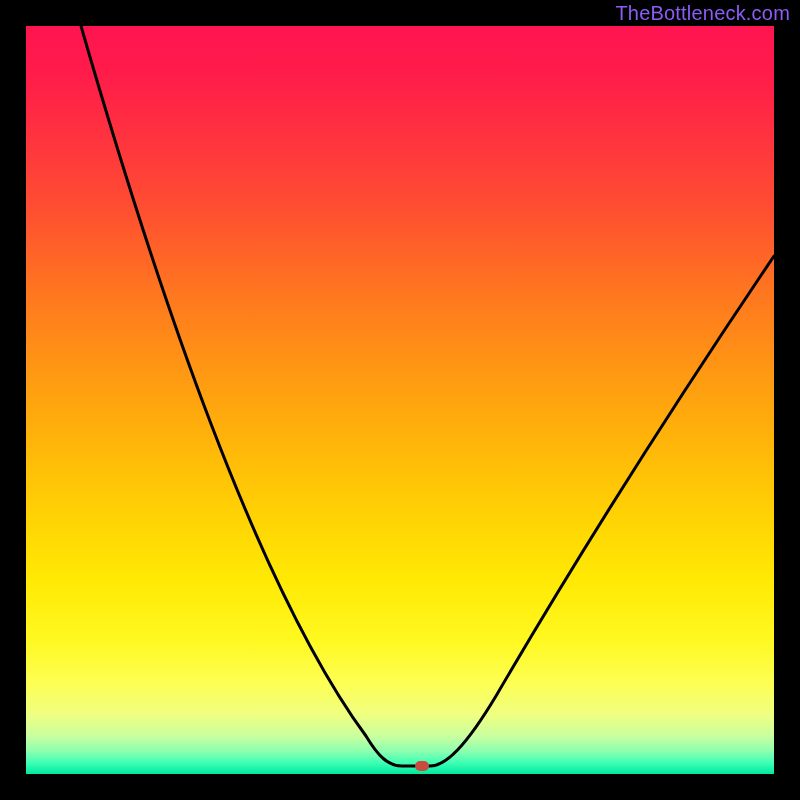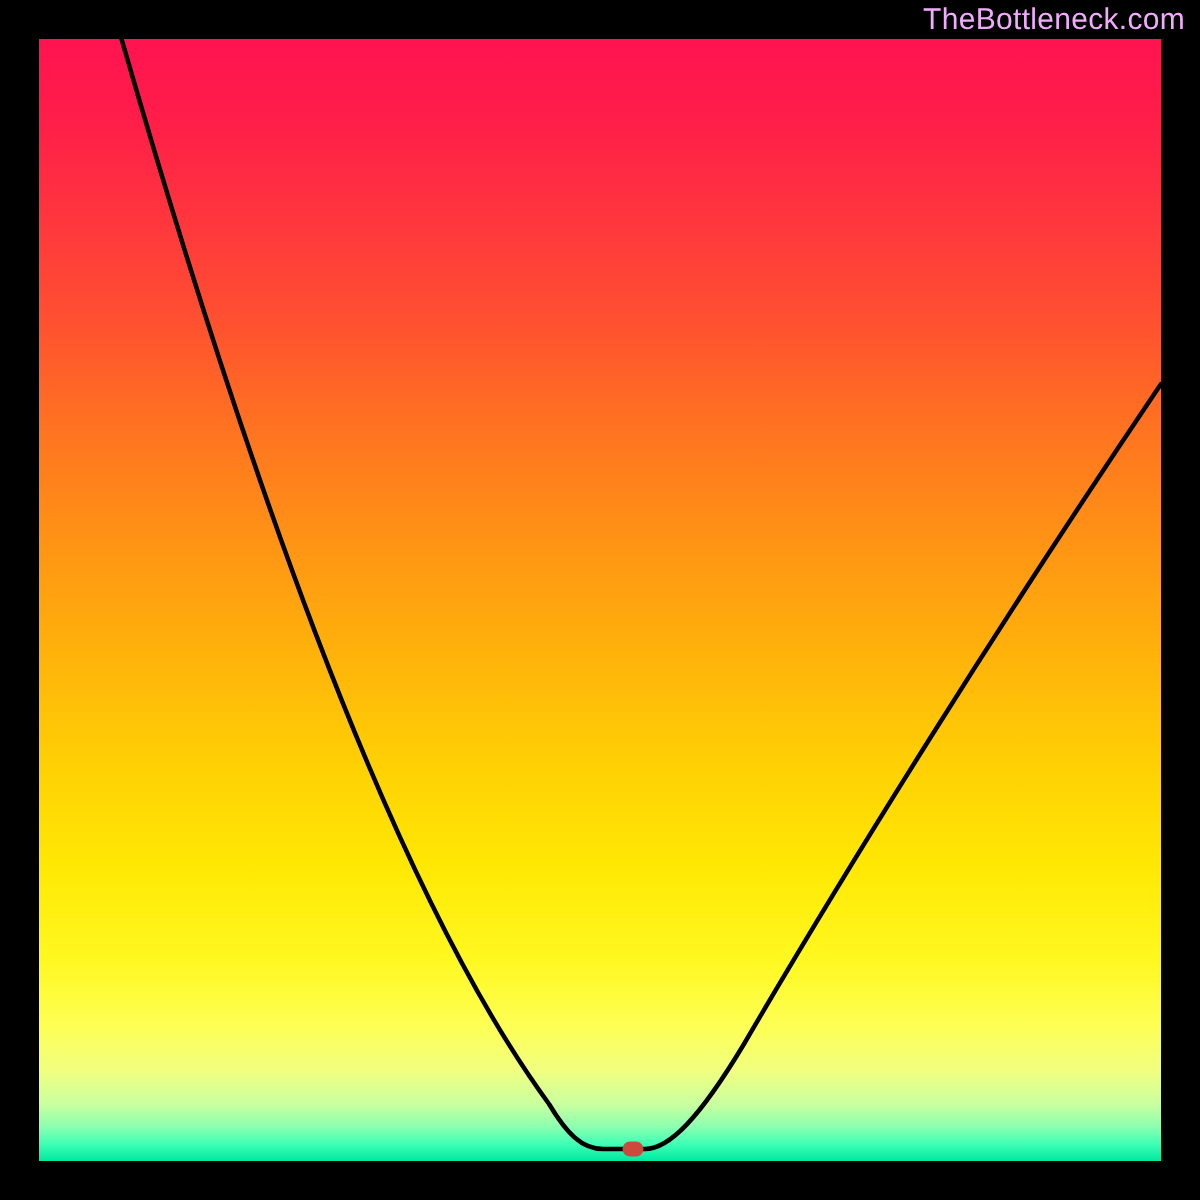--- a/index.html
+++ b/index.html
@@ -14,21 +14,21 @@
   .frame {
     position: relative;
     width: 800px;
     height: 800px;
     background: #000;
   }
   .watermark {
     position: absolute;
     top: 2px;
     right: 10px;
-    color: #f0abfc;
+    color: #8b5cf6;
     font-size: 20px;
     font-weight: 500;
     letter-spacing: 0.2px;
     z-index: 5;
   }
   .plot {
     position: absolute;
     left: 26px;
     top: 26px;
     width: 748px;

